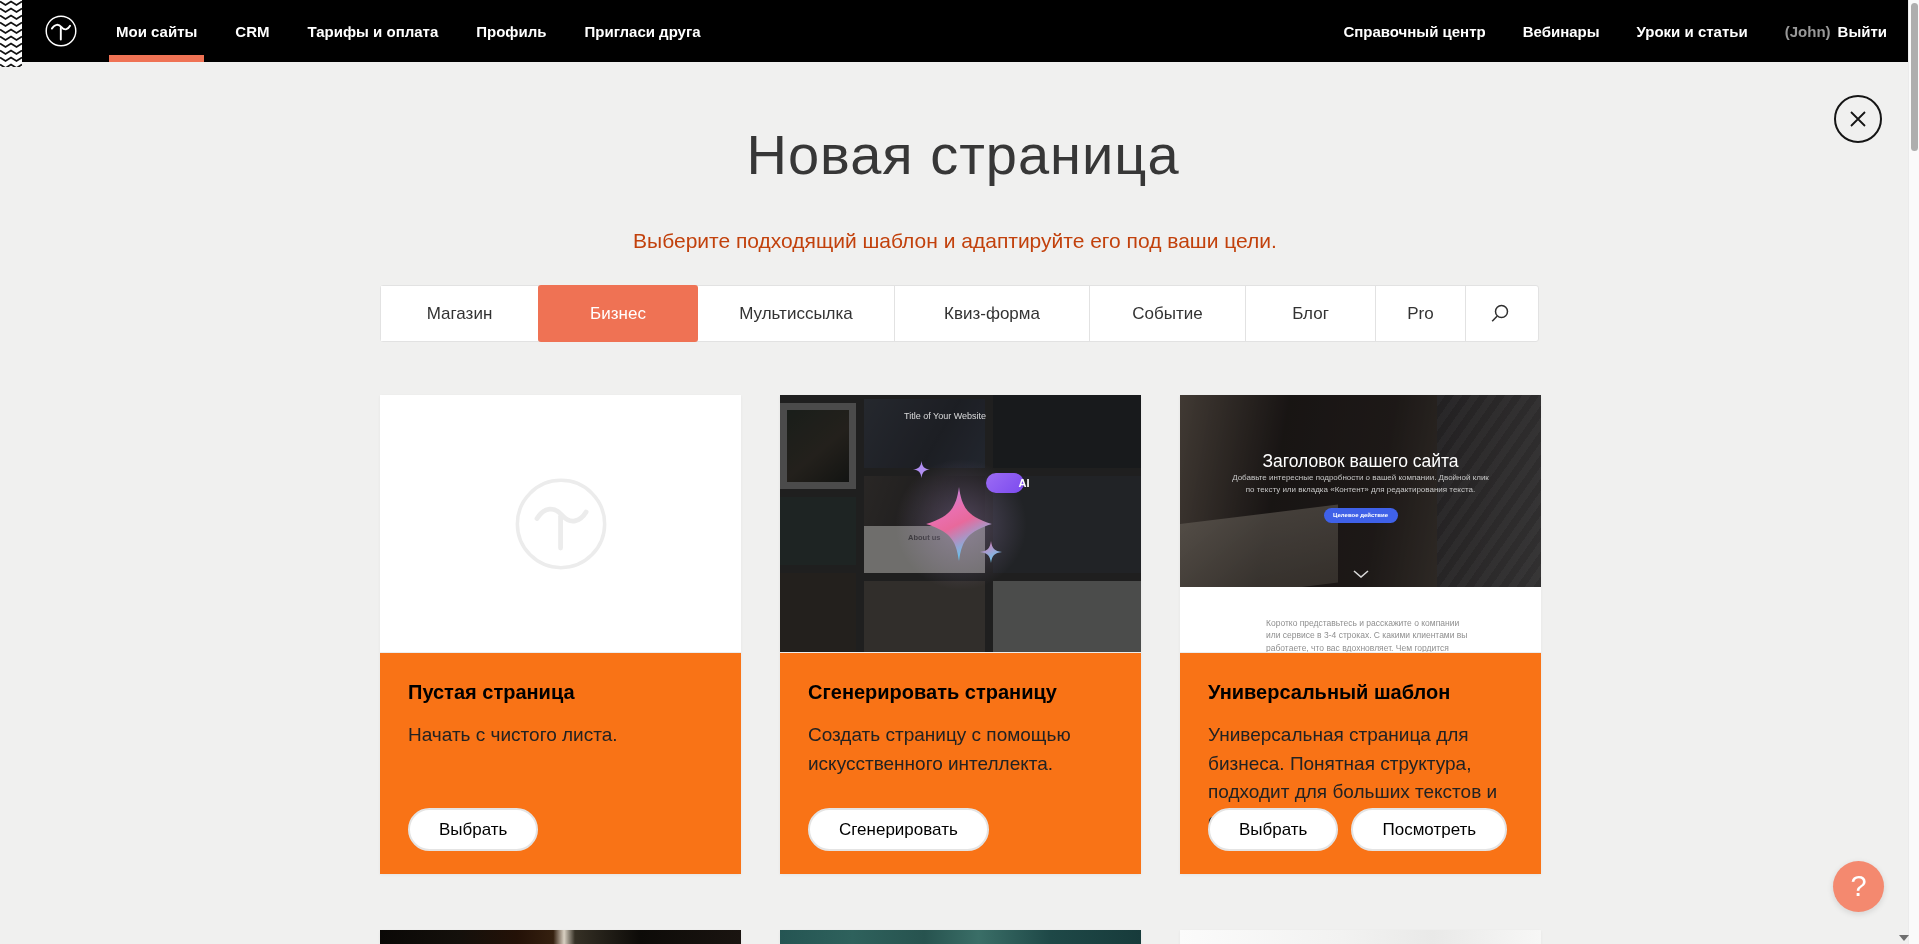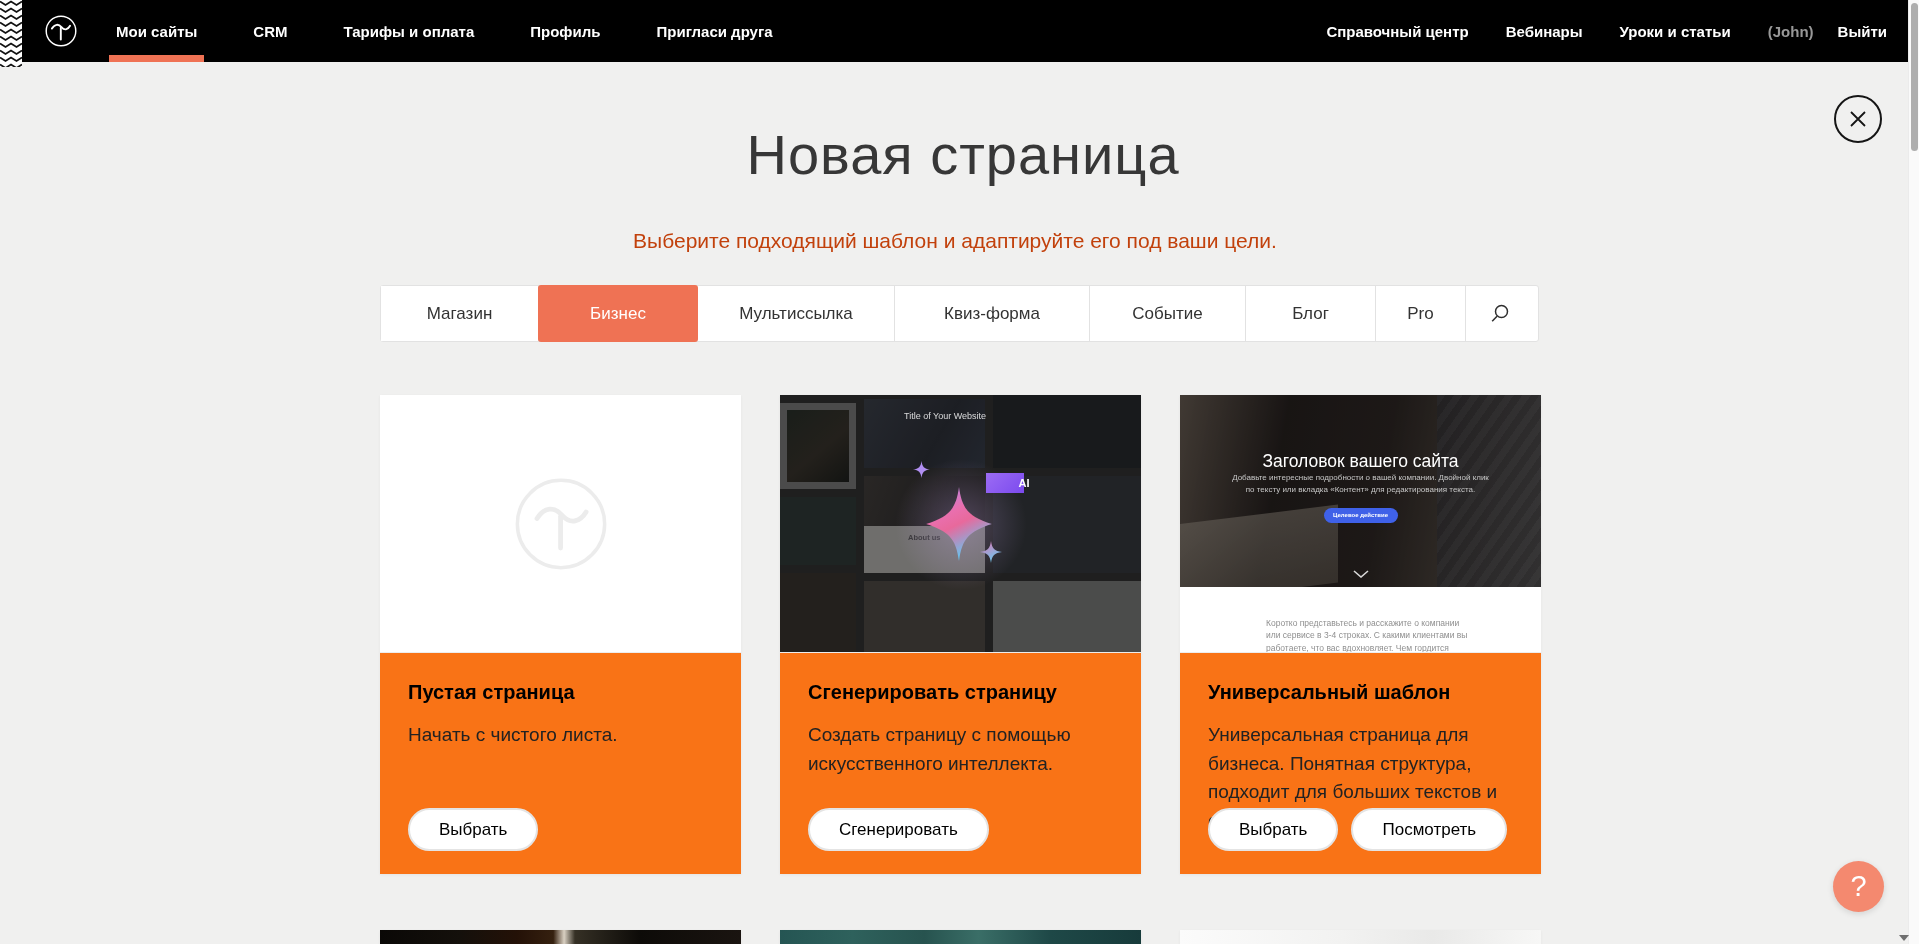--- a/index.html
+++ b/index.html
@@ -4,25 +4,25 @@
 <style>
   * { margin:0; padding:0; box-sizing:border-box; }
   html,body { background:#777; }
   body { font-family:"Liberation Sans","DejaVu Sans",sans-serif; }
   #frame { position:relative; width:1919px; height:944px; background:#f0f0ef; overflow:hidden; }
 
   
   .topbar { position:absolute; top:0; left:0; width:1919px; height:62px; background:#000; z-index:20; }
   .zigzag { position:absolute; left:0; top:0; width:22px; height:67px; background:#fff; z-index:25; }
   .logo { position:absolute; left:40px; top:10px; width:42px; height:42px; cursor:pointer; z-index:25; }
-  .nav-left { position:absolute; left:116px; top:0; height:62px; display:flex; gap:56px; z-index:25; }
+  .nav-left { position:absolute; left:116px; top:0; height:62px; display:flex; gap:38px; z-index:25; }
   .nav-right { position:absolute; right:32px; top:0; height:62px; display:flex; gap:37px; z-index:25; }
   .nav-item { position:relative; display:flex; align-items:center; color:#fff; font-size:15px; font-weight:bold; cursor:pointer; white-space:nowrap; }
   .nav-item.active::after { content:""; position:absolute; left:-7px; right:-7px; bottom:0; height:7px; background:#ef7254; }
-  .user-name { color:#989898; margin-right:24px; }
+  .user-name { color:#989898; margin-right:7px; }
 
   
   .close-btn { position:absolute; left:1834px; top:95px; width:48px; height:48px; border:2px solid #151515; border-radius:50%; background:transparent; display:flex; align-items:center; justify-content:center; cursor:pointer; z-index:15; }
 
   
   .page-title { position:absolute; top:122px; left:0; width:1910px; text-align:center; font-size:56px; font-weight:300; color:#373737; letter-spacing:1px;padding-left:16px; }
   .page-subtitle { position:absolute; top:229px; left:0; width:1910px; text-align:center; font-size:21px; color:#c2410c; }
 
   
   .tabs { position:absolute; left:380px; top:285px; width:1159px; height:57px; display:flex; background:#fff; border:1px solid #e2e2e2; border-radius:3px; }
@@ -64,21 +64,21 @@
   .t7 { left:0; top:178px; width:76px; height:80px; background:#3a332c; }
   .t8 { left:84px; top:186px; width:121px; height:72px; background:#56504a; }
   .t9 { left:213px; top:186px; width:148px; height:72px; background:#8d8f8c; }
   .collage-title { position:absolute; left:100px; top:16px; width:130px; text-align:center; color:rgba(255,255,255,.82); font-size:9px; z-index:3; }
   .about-us { position:absolute; left:128px; top:138px; font-size:7.5px; font-weight:bold; color:#333; z-index:2; }
   .dark-overlay { position:absolute; inset:0; background:rgba(15,15,15,.52); z-index:2; }
   .glow { position:absolute; left:116px; top:62px; width:130px; height:135px; background:radial-gradient(circle,rgba(215,180,255,.28) 0%,rgba(215,180,255,0) 70%); z-index:3; }
   .spark-big { position:absolute; left:146px; top:92px; width:66px; height:74px; z-index:4; }
   .spark-s1 { position:absolute; left:133px; top:66px; width:17px; height:17px; z-index:4; }
   .spark-s2 { position:absolute; left:200px; top:146px; width:22px; height:22px; z-index:4; }
-  .ai-badge { position:absolute; left:206px; top:78px; width:36px; height:20px; border-radius:0; background:linear-gradient(135deg,#9c6cf4,#7b4aee); color:#fff; font-size:11px; font-weight:bold; display:flex; align-items:center; justify-content:center; z-index:5;padding-left:38px; }
+  .ai-badge { position:absolute; left:206px; top:78px; width:36px; height:20px; border-radius:10px; background:linear-gradient(135deg,#9c6cf4,#7b4aee); color:#fff; font-size:11px; font-weight:bold; display:flex; align-items:center; justify-content:center; z-index:5;padding-left:38px; }
 
   
   .hero { position:relative; height:192px; background:linear-gradient(100deg,#6d6257 0%,#241f1d 28%,#2c2623 55%,#514a42 78%,#6f6a62 100%); overflow:hidden; }
   .hero-laptop { position:absolute; left:-12px; bottom:-6px; width:170px; height:78px; background:linear-gradient(170deg,#a89f92,#6f675c); transform:skewY(-7deg); opacity:.65; }
   .hero-person { position:absolute; right:0; top:0; width:104px; height:192px; background:repeating-linear-gradient(125deg,#454b57 0 7px,#2d323e 7px 14px); opacity:.45; }
   .hero-shade { position:absolute; inset:0; background:rgba(12,9,9,.45); }
   .hero-content { position:absolute; inset:0; z-index:2; }
   .hero-title { margin-top:56px; text-align:center; color:#fff; font-weight:normal; font-size:17.5px; }
   .hero-sub { margin:0 auto 0; width:260px; text-align:center; color:#c6c6c6; font-size:8px; line-height:1.55; }
   .hero-cta { margin:11px auto 0; width:74px; height:15px; border-radius:8px; background:#3f61e8; color:#fff; font-size:6px; font-weight:bold; display:flex; align-items:center; justify-content:center; cursor:pointer; }

